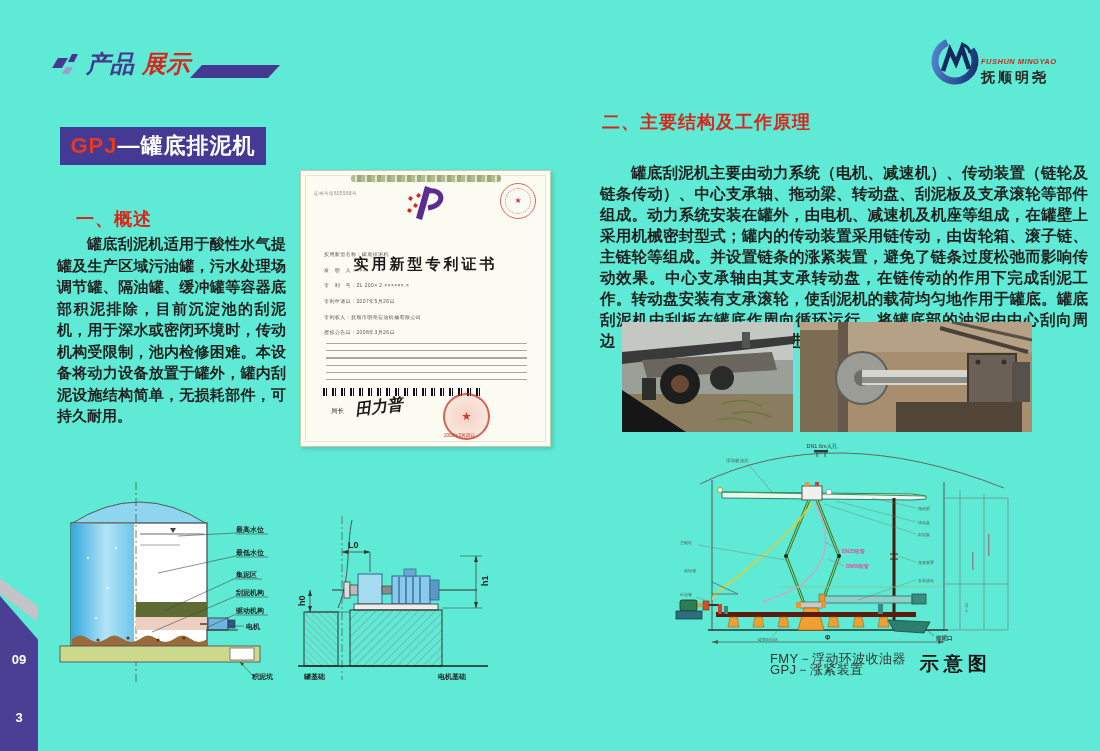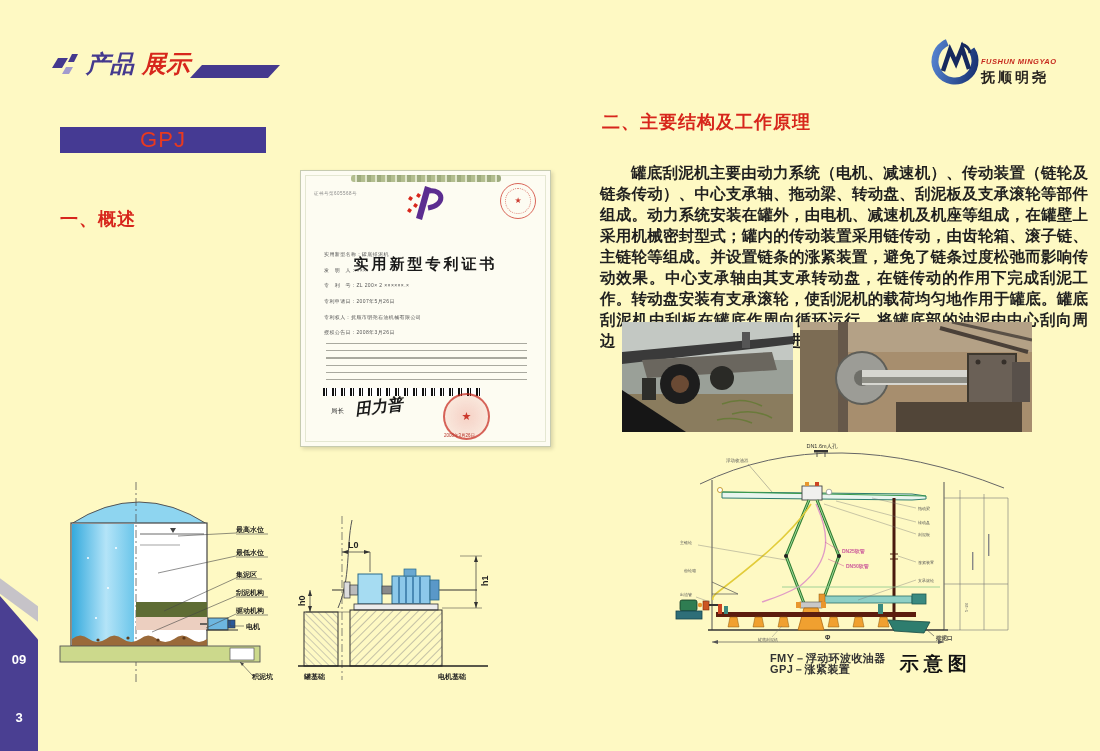--- a/index.html
+++ b/index.html
@@ -1,26 +1,26 @@
 <!DOCTYPE html>
 <html><head>
 <meta charset="utf-8">
 <style>
   * { margin:0; padding:0; box-sizing:border-box; }
   body { background:#888; font-family:"Liberation Sans","DejaVu Sans",sans-serif; }
-  #page { position:relative; width:1100px; height:751px; background:#fef9c3; overflow:hidden; margin:0 auto; }
+  #page { position:relative; width:1100px; height:751px; background:#5eead4; overflow:hidden; margin:0 auto; }
   .abs { position:absolute; }
 
   
   .hdr-banner { left:52px; top:40px; width:230px; height:46px; }
   .logo-box { left:925px; top:30px; width:150px; height:64px; }
 
   
-  .title-banner { left:60px; top:127px; width:206px; height:26px; background:#453a93;
-    display:flex; align-items:center; justify-content:center; font-weight:normal;
+  .title-banner { left:60px; top:127px; width:206px; height:38px; background:#453a93;
+    display:flex; align-items:center; justify-content:center; font-weight:bold;
     font-size:22px; letter-spacing:1px; }
   .title-banner .model { color:#e8391f; }
   .title-banner .rest { color:#ffffff; }
 
   .red-heading { color:#d7261c; font-weight:bold; font-size:18px; letter-spacing:1px; }
   .body-text { color:#1f1f1f; font-weight:bold; text-align:justify; text-indent:2em; }
   .p-left  { left:57px;  top:233px; width:229px; font-size:15px;   line-height:21.5px; }
   .p-right { left:600px; top:130px; width:488px; font-size:15.5px; line-height:21px;margin-top:32px; }
 
   
@@ -60,21 +60,21 @@
   .photo { border:0; }
   .photo1 { left:622px; top:322px; width:171px; height:110px; }
   .photo2 { left:800px; top:322px; width:232px; height:110px; }
 
   
   .tank-draw { left:58px; top:478px; width:245px; height:212px; }
   .found-draw { left:292px; top:516px; width:275px; height:172px; }
   .schematic { left:672px; top:434px; width:418px; height:218px; }
 
   .caption { left:770px; top:651px; display:flex; align-items:center; }
-  .caption-codes { font-size:11px; line-height:11px; font-weight:bold; color:#333; letter-spacing:.4px; }
+  .caption-codes { font-size:13px; line-height:11px; font-weight:normal; color:#333; letter-spacing:.4px; }
   .caption-title { font-size:19px; font-weight:bold; color:#111; letter-spacing:5px; margin-left:14px; }
 
   
   .side-gray { left:0; top:574px; width:38px; height:52px; background:#c6c3c8;
     clip-path:polygon(0 8%,100% 62%,100% 92%,0 38%); }
   .side-purple { left:0; top:596px; width:38px; height:155px; background:#4a3f92;
     clip-path:polygon(0 0,100% 28%,100% 100%,0 100%); }
   .page-num { position:absolute; width:100%; text-align:center; color:#fff; font-weight:bold; font-size:13px; }
   .pn1 { top:56px; } .pn2 { top:114px; }
 
@@ -107,23 +107,25 @@
       <circle cx="30" cy="31" r="20" fill="none" stroke="url(#bluegrad)" stroke-width="7" stroke-dasharray="98 28" transform="rotate(-35 30 31)"></circle>
       <path d="M18 41 L25 20 L31 33 L37 18 L44 39" stroke="#16295e" stroke-width="4.5" fill="none"></path>
       <path d="M36 14 q8 2 9 9" stroke="#16295e" stroke-width="3" fill="none"></path>
     </g>
     <text x="56" y="34" font-size="7.5" font-weight="bold" font-style="italic" fill="#c62a1e" letter-spacing="0.5">FUSHUN MINGYAO</text>
     <text x="56" y="52" font-size="14" font-weight="bold" fill="#26221e" letter-spacing="3">抚顺明尧</text>
   </svg>
 
   <div class="abs title-banner">
     <span class="model">GPJ</span>
+    <span class="rest">—罐底排泥机</span>
   </div>
 
-  <div class="abs red-heading" style="left:60px; top:207px;">一、概述</div>
+  <div class="abs red-heading" style="left:76px; top:207px;">一、概述</div>
+  <div class="abs body-text p-left">罐底刮泥机适用于酸性水气提罐及生产区域污油罐，污水处理场调节罐、隔油罐、缓冲罐等容器底部积泥排除，目前沉淀池的刮泥机，用于深水或密闭环境时，传动机构受限制，池内检修困难。本设备将动力设备放置于罐外，罐内刮泥设施结构简单，无损耗部件，可持久耐用。</div>
 
   <div class="abs cert">
     <div class="cert-inner"></div>
     <div class="cert-ornament"></div>
     <div class="cert-no">证书号第605568号</div>
 
     <svg style="position:absolute; left:105px; top:13px;" width="42" height="38" viewBox="0 0 42 38">
       <polygon points="19,2 25,4 16,36 10,34" fill="#5b2d90"></polygon>
       <path d="M23,7 C38,5 40,21 22,24" fill="none" stroke="#5b2d90" stroke-width="5"></path>
       <polygon points="4,12 7,14 5,17 2,15" fill="#d8261b"></polygon>

